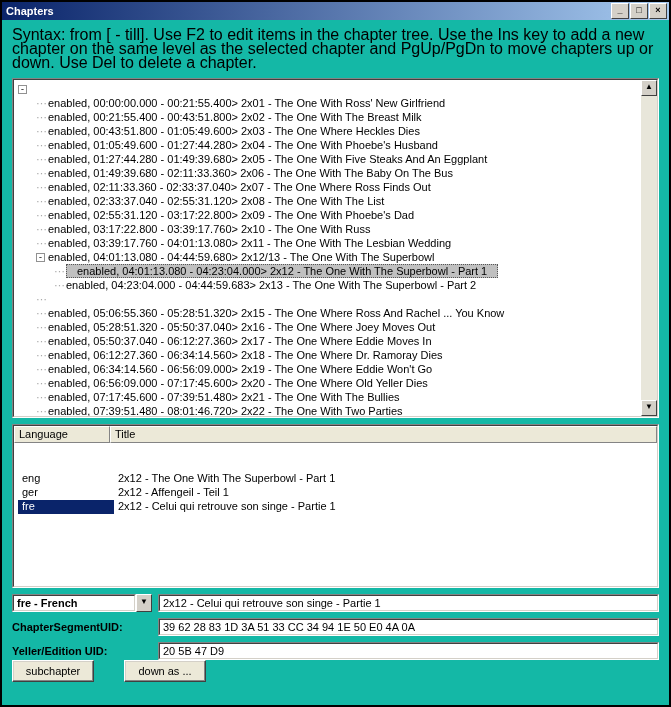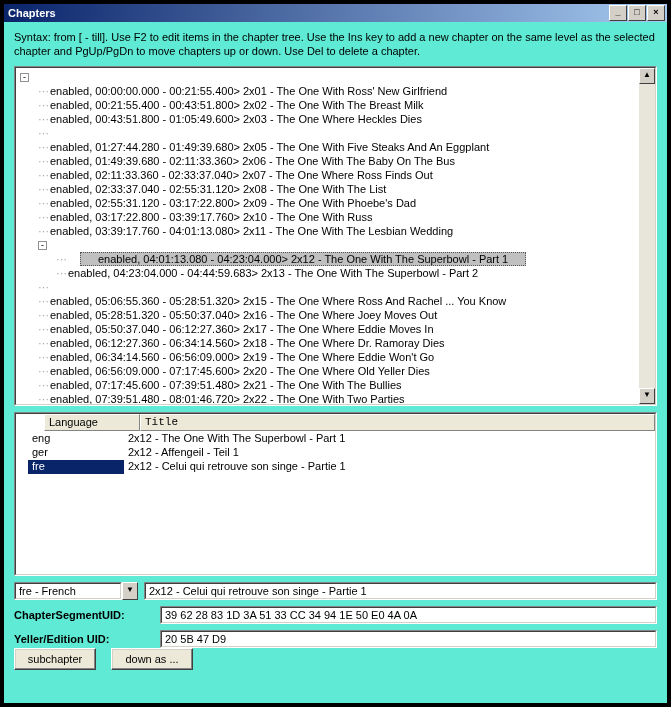--- a/index.html
+++ b/index.html
@@ -6,22 +6,22 @@
     margin: 0;
     padding: 0;
     font-family: Tahoma, Arial, sans-serif;
     font-size: 11px;
     background: #ECE9D8;
     color: #000;
   }
   .window {
     width: 671px;
     height: 707px;
-    background: #5eead4;
-    border: 4px solid #000000;
+    background: #14b8a6;
+    border: 2px solid #000000;
     box-sizing: border-box;
     display: flex;
     flex-direction: column;
   }
   .titlebar {
     height: 18px;
     background: linear-gradient(to right, #0A246A, #A6CAF0);
     color: #fff;
     display: flex;
     align-items: center;
@@ -44,21 +44,21 @@
     font-family: Marlett, Arial, sans-serif;
   }
   .client {
     flex: 1;
     padding: 8px 10px 10px 10px;
     display: flex;
     flex-direction: column;
     overflow: hidden;
   }
   .syntax {
-    font-size: 11px;
+    font-size: 16px;
     line-height: 14px;
     margin-bottom: 8px;
   }
   .tree-wrap {
     border: 1px solid #848484;
     border-right-color: #fff;
     border-bottom-color: #fff;
     padding: 0;
     background: #fff;
     height: 338px;
@@ -122,22 +122,22 @@
   .dash {
     display:inline-block;
     width:12px;
     color:#aaa;
     text-align:left;
   }
   .node-label { }
   .node-label.sel {
     background: #C0C0C0;
     border: 1px dotted #555;
-    padding: 0 17px;
-    margin: -1px 12px;
+    padding: 0 10px;
+    margin: -1px 0;
     display: inline-block;
   }
   .ind { display:inline-block; }
   .ind0 { width: 2px; }
   .ind1 { width: 20px; }
   .ind2 { width: 38px; }
 
   .grid-wrap {
     margin-top: 6px;
     border: 1px solid #848484;
@@ -152,32 +152,31 @@
     border-bottom-color: #D4D0C8;
     height: 100%;
     box-sizing: border-box;
     display: flex;
     flex-direction: column;
   }
   .grid-head {
     display: flex;
     height: 17px;
     background: #ECE9D8;
-    margin-left: 28px;
   }
   .grid-head .col {
     border: 1px solid #fff;
     border-right-color: #848484;
     border-bottom-color: #848484;
     box-sizing: border-box;
     padding: 1px 4px;
   }
   .col-lang { width: 96px; }
-  .col-title { flex: 1; font-family: Liberation Mono, monospace; }
-  .grid-body { flex:1; padding: 1px 12px; }
+  .col-title { flex: 1; }
+  .grid-body { flex:1; padding: 1px 4px; margin-top: 28px; }
   .grid-row { display:flex; height:14px; }
   .grid-row .cell { padding: 0 4px; }
   .grid-row .cell.lang { width: 96px; box-sizing:border-box; }
   .grid-row .cell.title { flex:1; }
   .grid-row .cell.lang.sel { background:#0A246A; color:#fff; }
 
   .field-row { display:flex; align-items:center; margin-top:6px; gap:6px; }
   .field-row .lbl { width: 140px; font-weight: bold; }
   .inset {
     flex:1;
@@ -193,38 +192,39 @@
     border-right-color:#D4D0C8;
     border-bottom-color:#D4D0C8;
     height:100%;
     box-sizing:border-box;
     padding: 1px 3px;
     overflow:hidden;
     white-space:nowrap;
   }
   .combo {
     display:flex;
-    width:124px;
+    width:140px;
+    font-weight:bold;
   }
   .combo .inset { flex:1; }
   .combo .drop {
     width:16px;height:18px;
     background:#D4D0C8;
     border:1px solid #fff;
     border-right-color:#404040;
     border-bottom-color:#404040;
     box-sizing:border-box;
     text-align:center;
     font-size:8px;
     line-height:14px;
   }
   .button-row {
     margin-top: 0;
     display:flex;
-    gap:15px;
+    gap:30px;
     align-items:center;
   }
   .push {
     min-width: 82px;
     height: 22px;
     background:#ECE9D8;
     border:1px solid #fff;
     border-right-color:#404040;
     border-bottom-color:#404040;
     box-shadow: inset -1px -1px 0 #848484, inset 1px 1px 0 #D4D0C8;
@@ -271,20 +271,21 @@
               <span class="node-label">enabled, 00:21:55.400 - 00:43:51.800&gt; 2x02 - The One With The Breast Milk</span>
             </div>
             <div class="tree-row">
               <span class="ind ind1"></span>
               <span class="dash">⋯</span>
               <span class="node-label">enabled, 00:43:51.800 - 01:05:49.600&gt; 2x03 - The One Where Heckles Dies</span>
             </div>
             <div class="tree-row">
               <span class="ind ind1"></span>
               <span class="dash">⋯</span>
+              <span class="node-label">enabled, 01:05:49.600 - 01:27:44.280&gt; 2x04 - The One With Phoebe's Husband</span>
             </div>
             <div class="tree-row">
               <span class="ind ind1"></span>
               <span class="dash">⋯</span>
               <span class="node-label">enabled, 01:27:44.280 - 01:49:39.680&gt; 2x05 - The One With Five Steaks And An Eggplant</span>
             </div>
             <div class="tree-row">
               <span class="ind ind1"></span>
               <span class="dash">⋯</span>
               <span class="node-label">enabled, 01:49:39.680 - 02:11:33.360&gt; 2x06 - The One With The Baby On The Bus</span>
@@ -310,20 +311,21 @@
               <span class="node-label">enabled, 03:17:22.800 - 03:39:17.760&gt; 2x10 - The One With Russ</span>
             </div>
             <div class="tree-row">
               <span class="ind ind1"></span>
               <span class="dash">⋯</span>
               <span class="node-label">enabled, 03:39:17.760 - 04:01:13.080&gt; 2x11 - The One With The Lesbian Wedding</span>
             </div>
             <div class="tree-row">
               <span class="ind ind1"></span>
               <span class="exp">-</span>
+              <span class="node-label">enabled, 04:01:13.080 - 04:44:59.680&gt; 2x12/13 - The One With The Superbowl</span>
             </div>
             <div class="tree-row">
               <span class="ind ind2"></span>
               <span class="dash">⋯</span>
               <span class="node-label sel">enabled, 04:01:13.080 - 04:23:04.000&gt; 2x12 - The One With The Superbowl - Part 1</span>
             </div>
             <div class="tree-row">
               <span class="ind ind2"></span>
               <span class="dash">⋯</span>
               <span class="node-label">enabled, 04:23:04.000 - 04:44:59.683&gt; 2x13 - The One With The Superbowl - Part 2</span>

